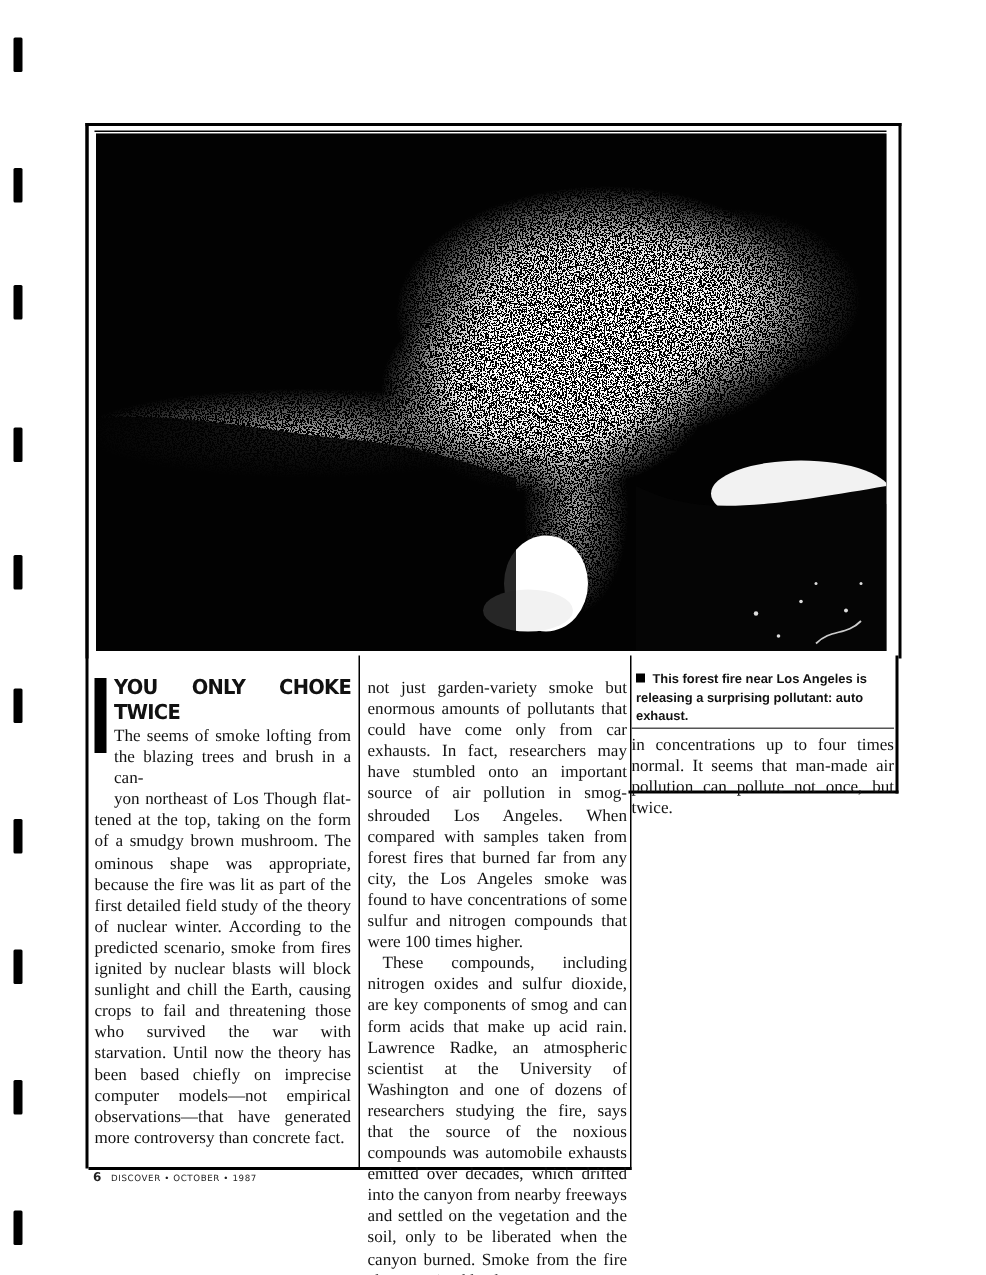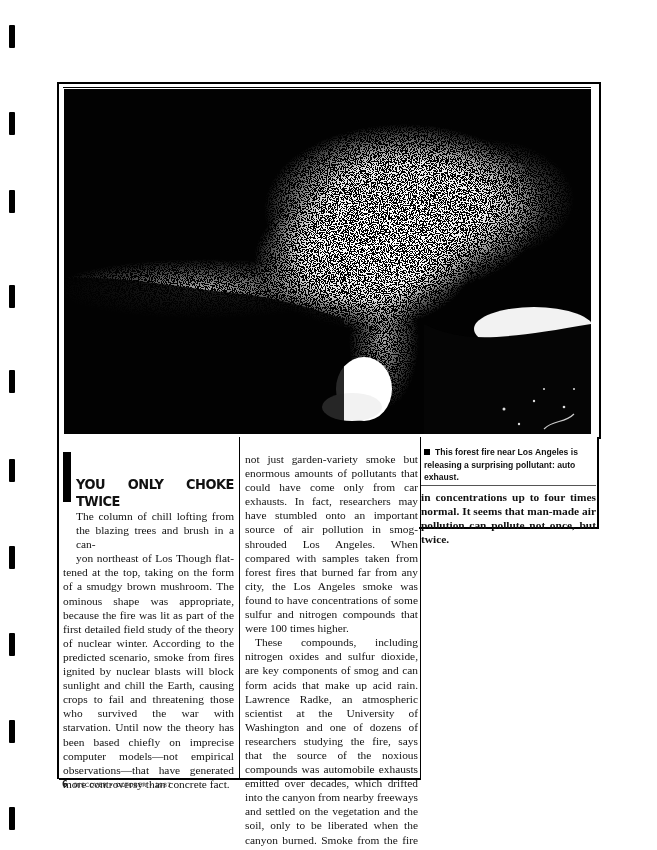--- a/index.html
+++ b/index.html
@@ -12,23 +12,23 @@
   .frame-left { position: absolute; left: 57px; top: 82px; width: 2px; height: 697px; background: #000; }
   .frame-inner-line { position: absolute; left: 63px; top: 87px; width: 528px; height: 1px; background: #000; }
 
   .photo { position: absolute; left: 64px; top: 89px; width: 527px; height: 345px; background: #020202; overflow: hidden; }
   .photo svg { display: block; }
 
   
   .col { position: absolute; font-size: 11.4px; line-height: 14.1px; text-align: justify; hyphens: manual; }
   .col p { margin: 0; text-indent: 10px; }
   .col p.first { text-indent: 0; }
-  .col1 { left: 63px; top: 452px; width: 171px; margin-top: 25px; }
+  .col1 { left: 63px; top: 452px; width: 171px; }
   .col2 { left: 245px; top: 452px; width: 173px; }
-  .col3 { left: 421px; top: 490px; width: 175px; font-weight: bold; }
+  .col3 { left: 421px; top: 490px; width: 175px; }
 
   .col-box { position: absolute; left: 59px; top: 437px; width: 180px; height: 341px; border-right: 1px solid #000; border-bottom: 2px solid #000; }
   .col-box2 { position: absolute; left: 240px; top: 437px; width: 180px; height: 341px; border-right: 1px solid #000; border-bottom: 2px solid #000; }
   .col3-box { position: absolute; left: 419px; top: 437px; width: 178px; height: 90px; border-right: 2px solid #000; border-bottom: 2px solid #000; }
   .caption-rule { position: absolute; left: 421px; top: 485px; width: 175px; height: 1px; background: #555; }
 
   .headline { font-family: "DejaVu Sans", sans-serif; font-weight: bold; font-size: 13px; letter-spacing: -0.5px; line-height: 16px; margin-left: 13px; margin-bottom: 0; transform: scaleY(1.05); }
   .initial-bar { position: absolute; left: 63px; top: 452px; width: 8px; height: 50px; background: #000; }
   .indented { margin-left: 13px; }
 
@@ -107,21 +107,21 @@
 <div class="col3-box"></div>
 
 <div class="caption">
   <span class="bullet"></span><span>This forest fire near Los Angeles is releasing a surprising pollutant: auto exhaust.</span>
 </div>
 <div class="caption-rule"></div>
 
 <div class="initial-bar"></div>
 <div class="col col1">
   <div class="headline">YOU ONLY CHOKE TWICE</div>
-  <div class="indented" style="text-align:justify;text-align-last:justify;">The column of chill lofting from</div>
+  <div class="indented" style="text-align:justify;text-align-last:justify;">The seems of smoke lofting from</div>
   <div class="indented" style="text-align:justify;text-align-last:justify;">the blazing trees and brush in a can-</div>
   <div class="indented" style="text-align:justify;text-align-last:justify;">yon northeast of Los Though flat-</div>
   <p class="first">tened at the top, taking on the form of a smudgy brown mushroom. The ominous shape was appropriate, because the fire was lit as part of the first detailed field study of the theory of nuclear winter. According to the predicted scenario, smoke from fires ignited by nuclear blasts will block sunlight and chill the Earth, causing crops to fail and threatening those who survived the war with starvation. Until now the theory has been based chiefly on imprecise computer models—not empirical observations—that have generated more controversy than concrete fact.</p>
 
 </div>
 
 <div class="col col2">
   <p class="first">not just garden-variety smoke but enormous amounts of pollutants that could have come only from car exhausts. In fact, researchers may have stumbled onto an important source of air pollution in smog-shrouded Los Angeles. When compared with samples taken from forest fires that burned far from any city, the Los Angeles smoke was found to have concentrations of some sulfur and nitrogen compounds that were 100 times higher.</p>
   <p>These compounds, including nitrogen oxides and sulfur dioxide, are key components of smog and can form acids that make up acid rain. Lawrence Radke, an atmospheric scientist at the University of Washington and one of dozens of researchers studying the fire, says that the source of the noxious compounds was automobile exhausts emitted over decades, which drifted into the canyon from nearby freeways and settled on the vegetation and the soil, only to be liberated when the canyon burned. Smoke from the fire also contained lead,</p>
 </div>

